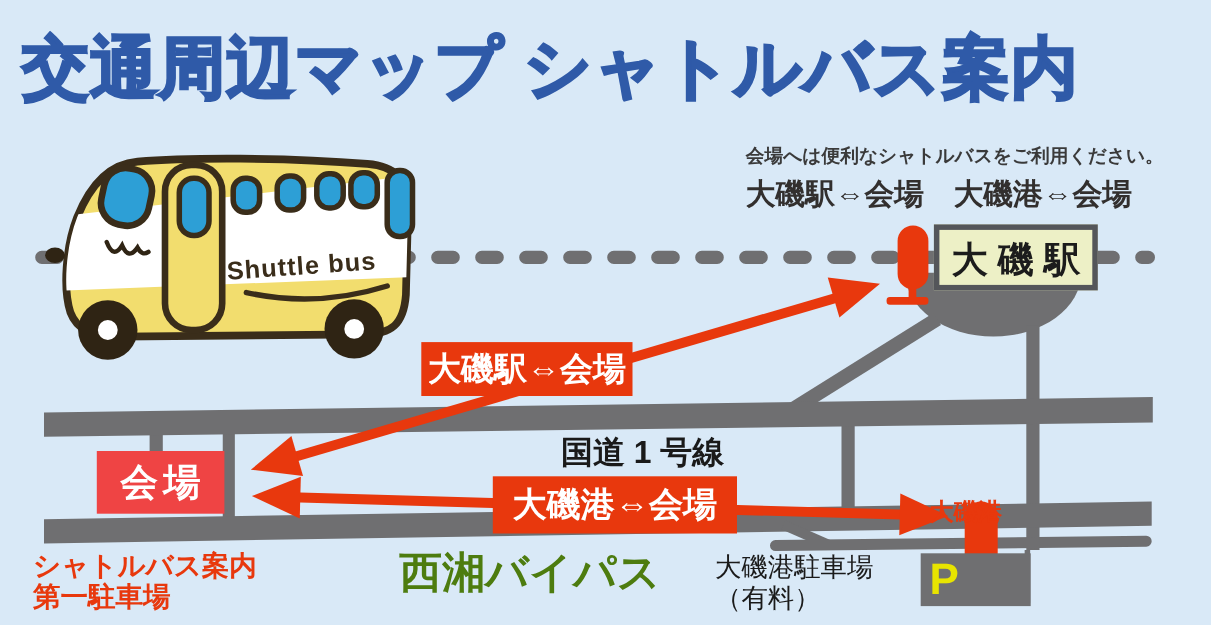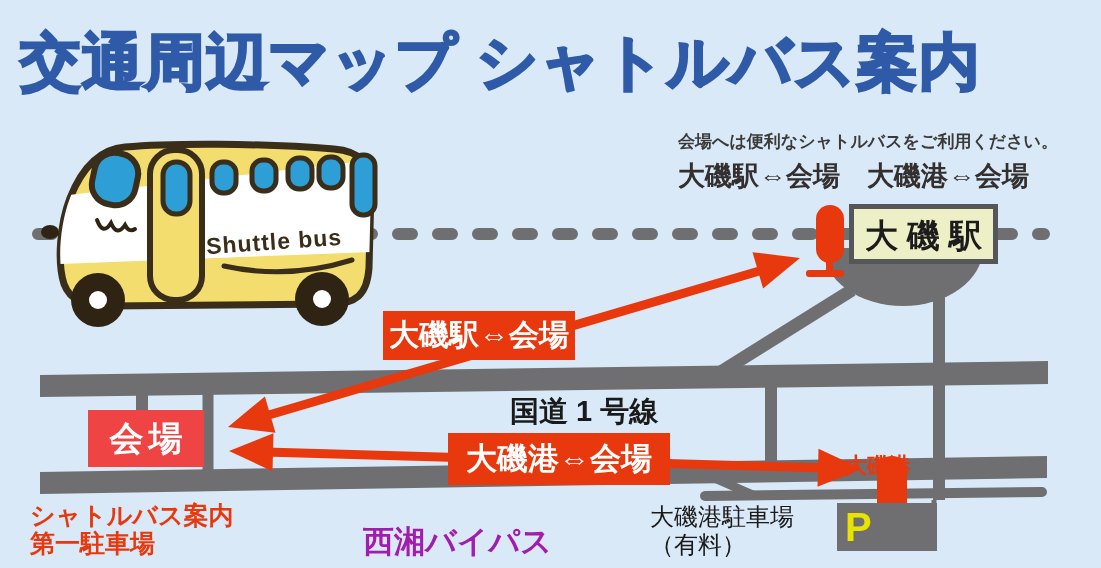--- a/index.html
+++ b/index.html
@@ -36,21 +36,21 @@
     font-size:34px;font-weight:800;letter-spacing:5px;padding-left:5px;box-sizing:border-box;
   }
   .route-label{
     background:#e8380d;color:#fff;font-weight:800;
     display:flex;align-items:center;justify-content:center;margin-left:23px;
   }
   .route-label.station-route{left:360px;top:311px;width:192px;height:49px;font-size:30px;}
   .route-label.port-route{left:425px;top:433px;width:222px;height:52px;font-size:31px;}
 
   .road1-label{left:510px;top:392px;font-size:29px;font-weight:700;color:#1a1a1a;}
-  .bypass-label{left:363px;top:521px;font-size:31px;font-weight:700;color:#a21caf;}
+  .bypass-label{left:363px;top:494px;font-size:39px;font-weight:700;color:#4d7c0f;}
   .port-label{left:845px;top:423px;font-size:22px;font-weight:800;color:#e8380d;margin-top:28px;}
 
   .port-parking{
     left:650px;top:503px;width:182px;
     font-size:24px;font-weight:400;color:#1a1a1a;line-height:1.15;white-space:nowrap;
   }
   .hotel-parking{
     left:30px;top:501px;font-size:25px;font-weight:800;color:#e8380d;line-height:1.12;
   }
   .p-box{

